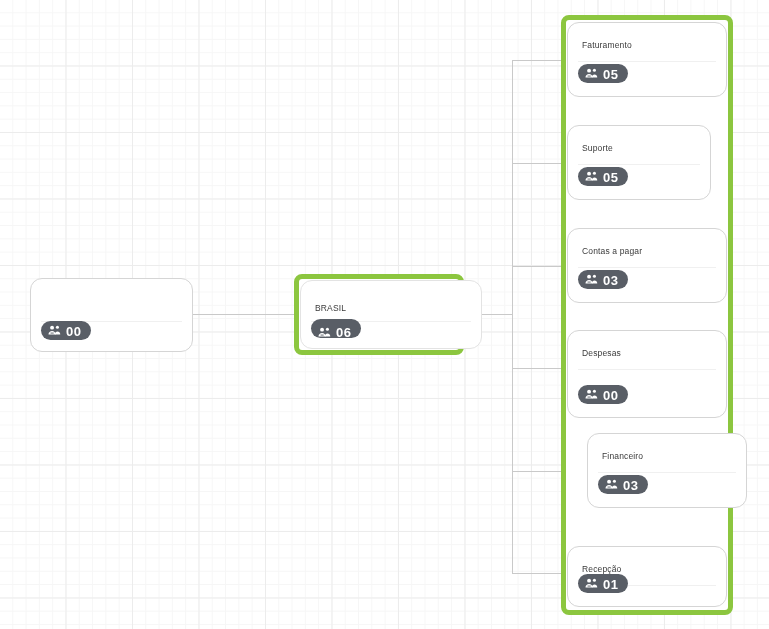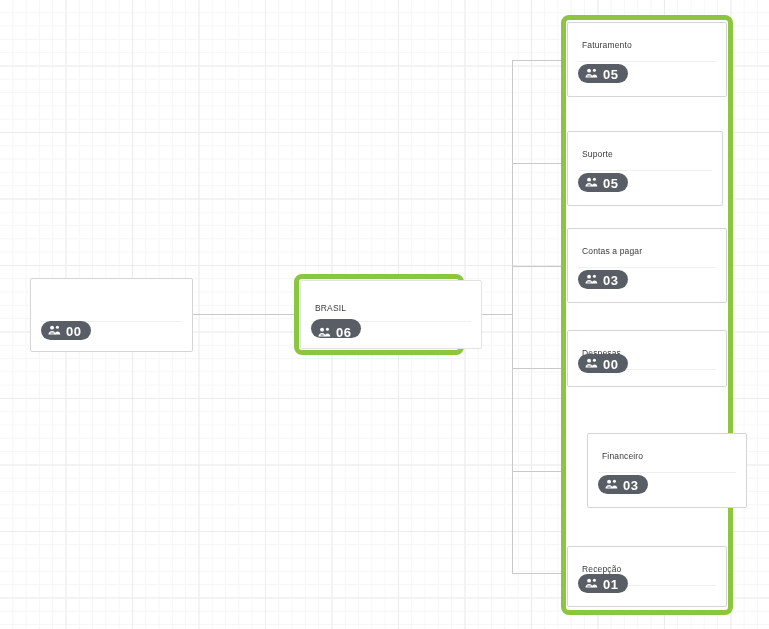--- a/index.html
+++ b/index.html
@@ -37,21 +37,21 @@
   }
   .conn-h { height: 1px; }
   .conn-v { width: 1px; }
 
   
   .node {
     position: absolute;
     box-sizing: border-box;
     background: #ffffff;
     border: 1px solid #d5d5d5;
-    border-radius: 2px;
+    border-radius: 12px;
   }
   .node-title {
     position: absolute;
     left: 14px;
     top: 18px;
     font-size: 8.5px;
     line-height: 11px;
     color: #3a3a3a;
     letter-spacing: 0.15px;
     white-space: nowrap;
@@ -168,21 +168,21 @@
           <circle cx="5" cy="3" r="2.4" fill="#ffffff"></circle>
           <path d="M0.6 11.4c0-2.6 2-4.2 4.4-4.2s4.4 1.6 4.4 4.2z" fill="#ffffff"></path>
           <circle cx="11.6" cy="2.4" r="1.9" fill="#ffffff"></circle>
           <path d="M8.4 11.4c0-2.4 1.5-3.8 3.3-3.8 1.9 0 3.4 1.4 3.4 3.8z" fill="#ffffff"></path>
           <rect x="3.1" y="9.1" width="3.9" height="1.1" fill="#595e66"></rect>
         </svg>
       </span>
       <span class="badge-count">05</span>
     </div>
   </div>
-      <div class="node node-child" style="left: 567px; top: 131px; width: 156px; height: 75px;">
+      <div class="node node-child" style="left: 567px; top: 125px; width: 144px; height: 75px;">
     <div class="node-title">Suporte</div>
     <div class="node-divider"></div>
     <div class="badge">
       <span>
         <svg width="13" height="11" viewBox="0 0 16 13" aria-hidden="true">
           <circle cx="5" cy="3" r="2.4" fill="#ffffff"></circle>
           <path d="M0.6 11.4c0-2.6 2-4.2 4.4-4.2s4.4 1.6 4.4 4.2z" fill="#ffffff"></path>
           <circle cx="11.6" cy="2.4" r="1.9" fill="#ffffff"></circle>
           <path d="M8.4 11.4c0-2.4 1.5-3.8 3.3-3.8 1.9 0 3.4 1.4 3.4 3.8z" fill="#ffffff"></path>
           <rect x="3.1" y="9.1" width="3.9" height="1.1" fill="#595e66"></rect>
@@ -200,21 +200,21 @@
           <circle cx="5" cy="3" r="2.4" fill="#ffffff"></circle>
           <path d="M0.6 11.4c0-2.6 2-4.2 4.4-4.2s4.4 1.6 4.4 4.2z" fill="#ffffff"></path>
           <circle cx="11.6" cy="2.4" r="1.9" fill="#ffffff"></circle>
           <path d="M8.4 11.4c0-2.4 1.5-3.8 3.3-3.8 1.9 0 3.4 1.4 3.4 3.8z" fill="#ffffff"></path>
           <rect x="3.1" y="9.1" width="3.9" height="1.1" fill="#595e66"></rect>
         </svg>
       </span>
       <span class="badge-count">03</span>
     </div>
   </div>
-      <div class="node node-child" style="left: 567px; top: 330px; width: 160px; height: 57px;">
+      <div class="node node-child" style="left: 567px; top: 330px; width: 160px; height: 88px;">
     <div class="node-title">Despesas</div>
     <div class="node-divider"></div>
     <div class="badge">
       <span>
         <svg width="13" height="11" viewBox="0 0 16 13" aria-hidden="true">
           <circle cx="5" cy="3" r="2.4" fill="#ffffff"></circle>
           <path d="M0.6 11.4c0-2.6 2-4.2 4.4-4.2s4.4 1.6 4.4 4.2z" fill="#ffffff"></path>
           <circle cx="11.6" cy="2.4" r="1.9" fill="#ffffff"></circle>
           <path d="M8.4 11.4c0-2.4 1.5-3.8 3.3-3.8 1.9 0 3.4 1.4 3.4 3.8z" fill="#ffffff"></path>
           <rect x="3.1" y="9.1" width="3.9" height="1.1" fill="#595e66"></rect>

